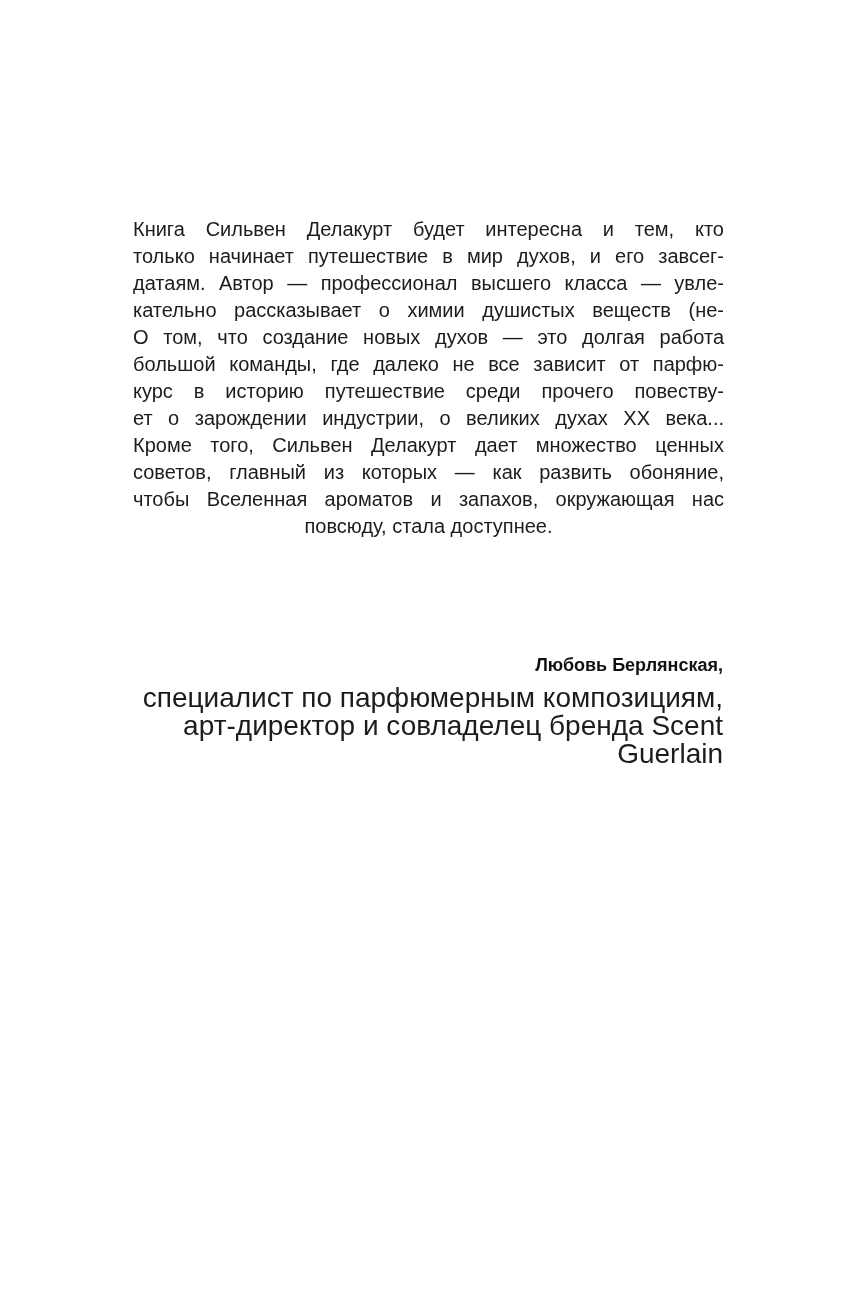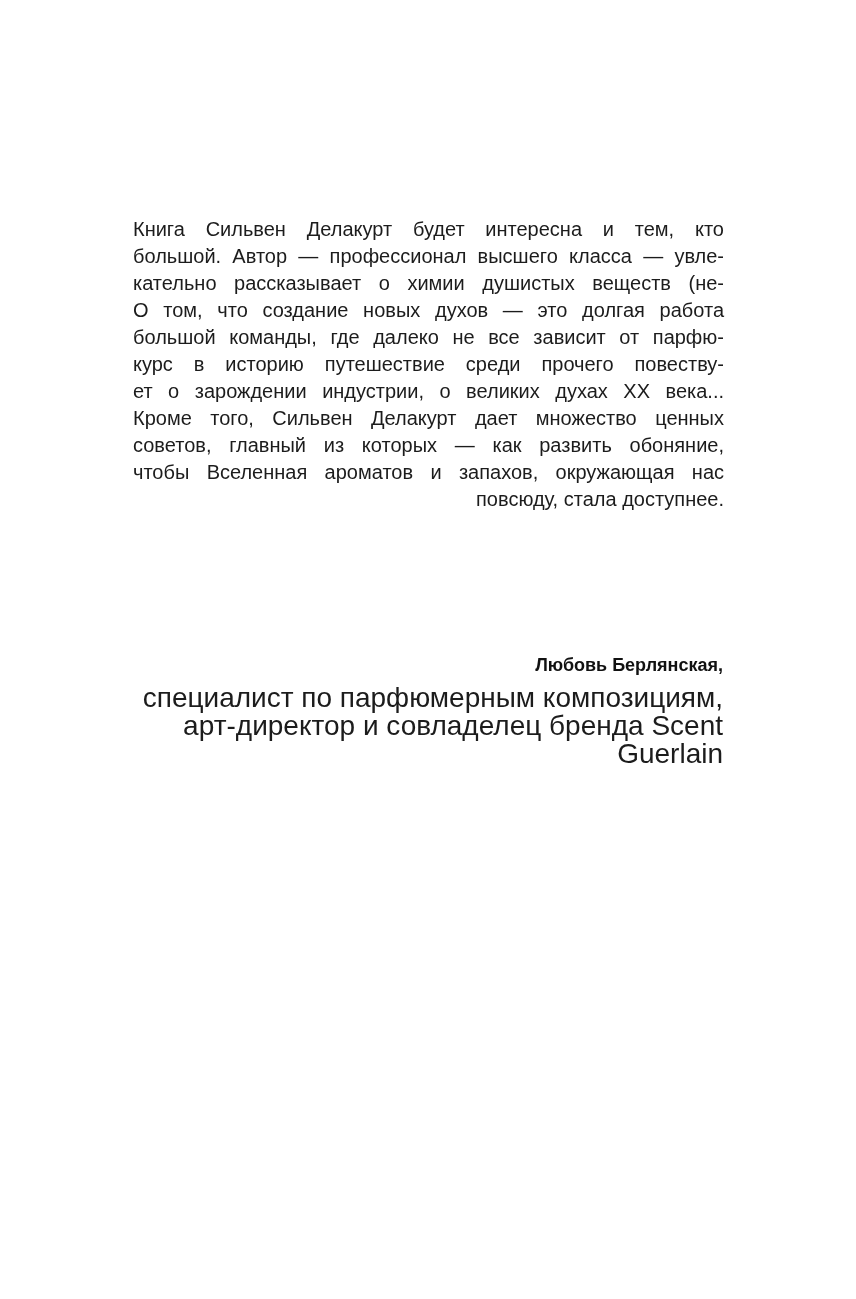--- a/index.html
+++ b/index.html
@@ -27,21 +27,21 @@
     line-height: 27px;
     white-space: normal;
     color: #1c1c1c;
   }
   .line.just {
     text-align: justify;
     text-align-last: justify;
     -moz-text-align-last: justify;
   }
   .line.last {
-    text-align: right;
+    text-align: center;
   }
   .signature {
     position: absolute;
     right: 133px;
     top: 650px;
     width: 591px;
     text-align: right;
   }
   .sig-name {
     font-size: 18px;
@@ -56,21 +56,22 @@
     color: #1c1c1c;
   }
 </style>
 </head>
 <body>
 
 <div class="page">
 
   <div class="text-block">
     <div class="line just">Книга Сильвен Делакурт будет интересна и тем, кто</div>
-    <div class="line just">большой. Автор — профессионал высшего класса — увле-</div>
+    <div class="line just">только начинает путешествие в мир духов, и его завсег-</div>
+    <div class="line just">датаям. Автор — профессионал высшего класса — увле-</div>
     <div class="line just">кательно рассказывает о химии душистых веществ (не-</div>
     <div class="line just">О том, что создание новых духов — это долгая работа</div>
     <div class="line just">большой команды, где далеко не все зависит от парфю-</div>
     <div class="line just">курс в историю путешествие среди прочего повеству-</div>
     <div class="line just">ет о зарождении индустрии, о великих духах XX века...</div>
     <div class="line just">Кроме того, Сильвен Делакурт дает множество ценных</div>
     <div class="line just">советов, главный из которых — как развить обоняние,</div>
     <div class="line just">чтобы Вселенная ароматов и запахов, окружающая нас</div>
     <div class="line last">повсюду, стала доступнее.</div>
   </div>

